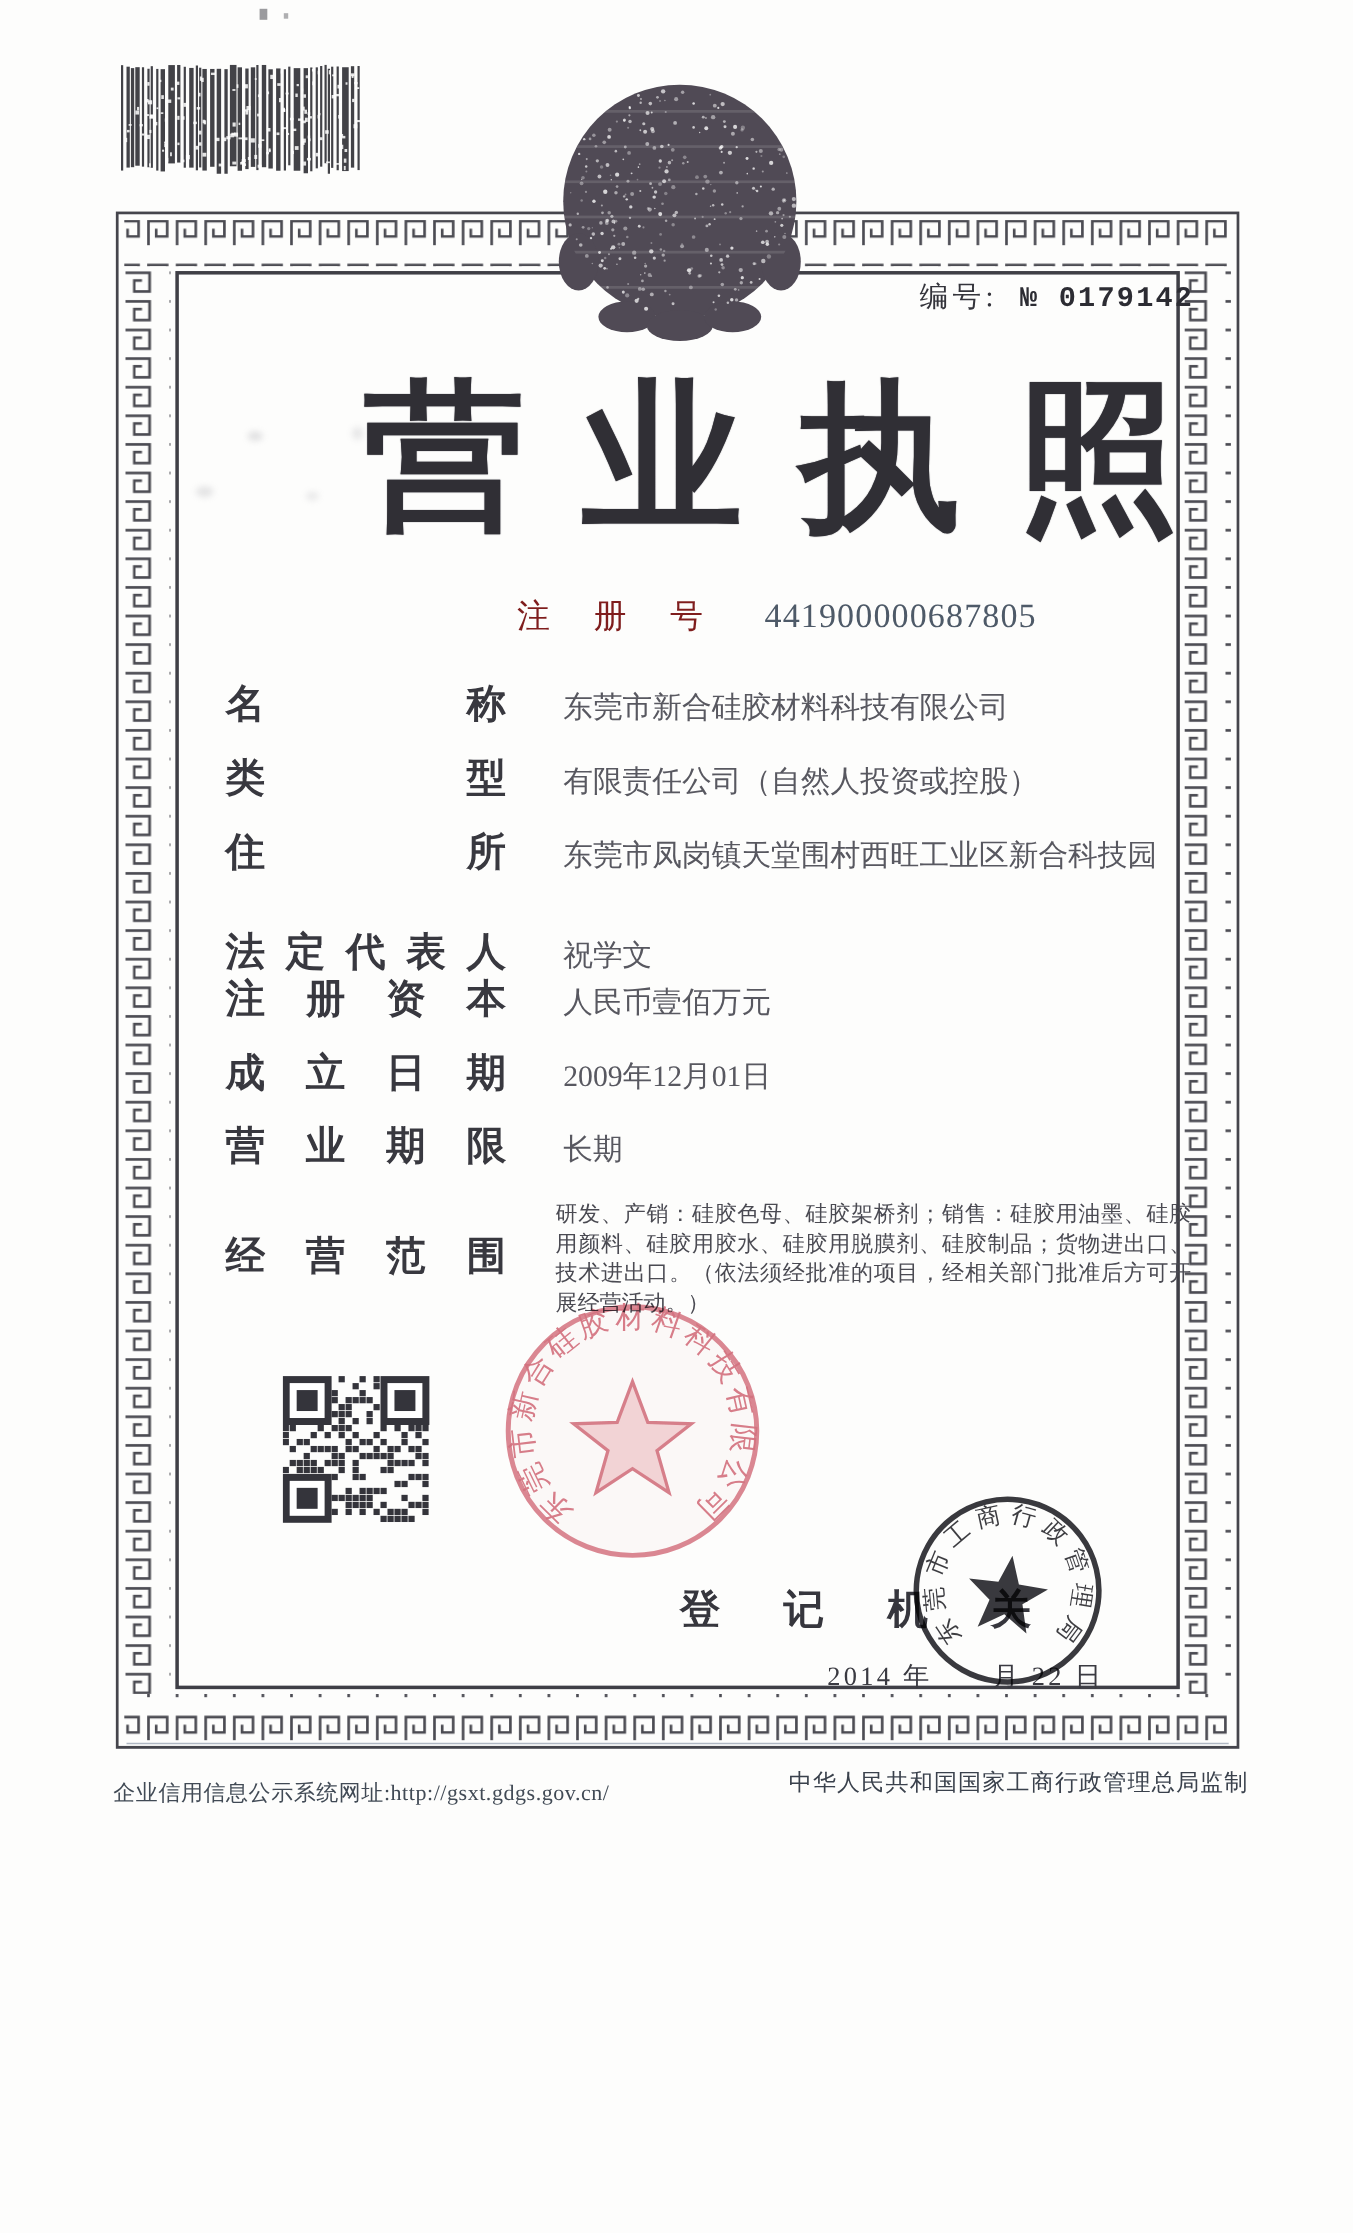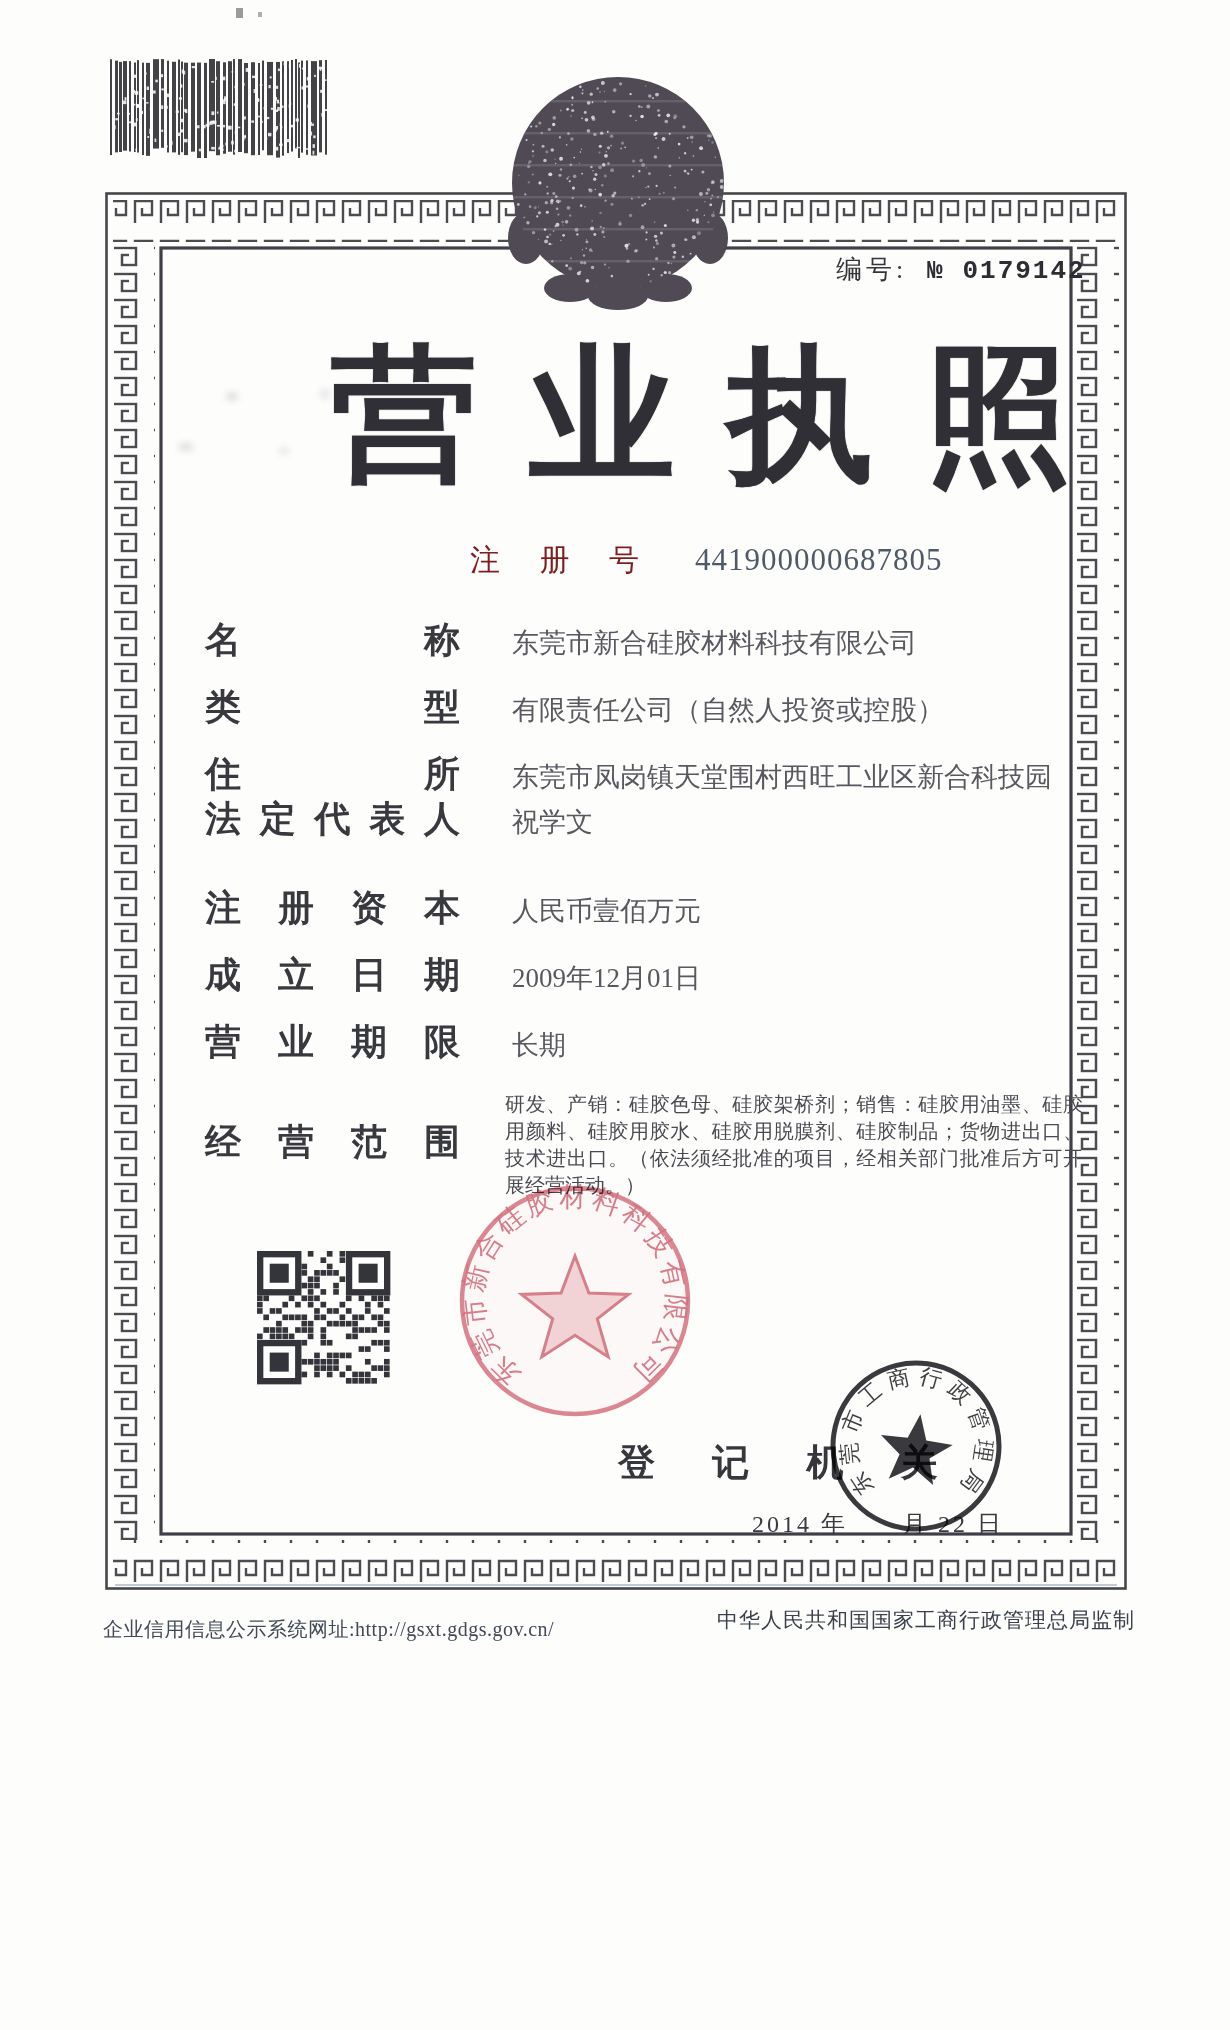--- a/index.html
+++ b/index.html
@@ -37,21 +37,21 @@
   
   .field-row{position:absolute;left:205px;display:flex;align-items:center;z-index:3;}
   .f-label{
     display:inline-block;width:255px;
     font-size:36px;font-weight:600;color:#38383f;
     text-align:justify;text-align-last:justify;
     line-height:1.1;flex:none;
   }
   .f-value{margin-left:52px;font-size:27px;color:#585860;line-height:1.25;margin-top:7px;white-space:nowrap;}
   .r0{top:620px;} .r1{top:687px;} .r2{top:754px;}
-  .r3{top:799px;} .r4{top:888px;} .r5{top:955px;}
+  .r3{top:845px;} .r4{top:888px;} .r5{top:955px;}
   .r6{top:1022px;} .r7{top:1086px;}
   .r7 .f-value{
     width:578px;font-size:20px;line-height:27px;color:#4a4a52;
     margin-top:5px;white-space:normal;text-align:justify;margin-left:45px;
   }
 
   
   #registrar{left:618px;top:1438px;font-size:37px;font-weight:600;color:#36363d;letter-spacing:24px;z-index:3;}
   #issue-date{left:752px;top:1508px;font-size:24px;color:#3a3a41;letter-spacing:3px;z-index:3;}
 

